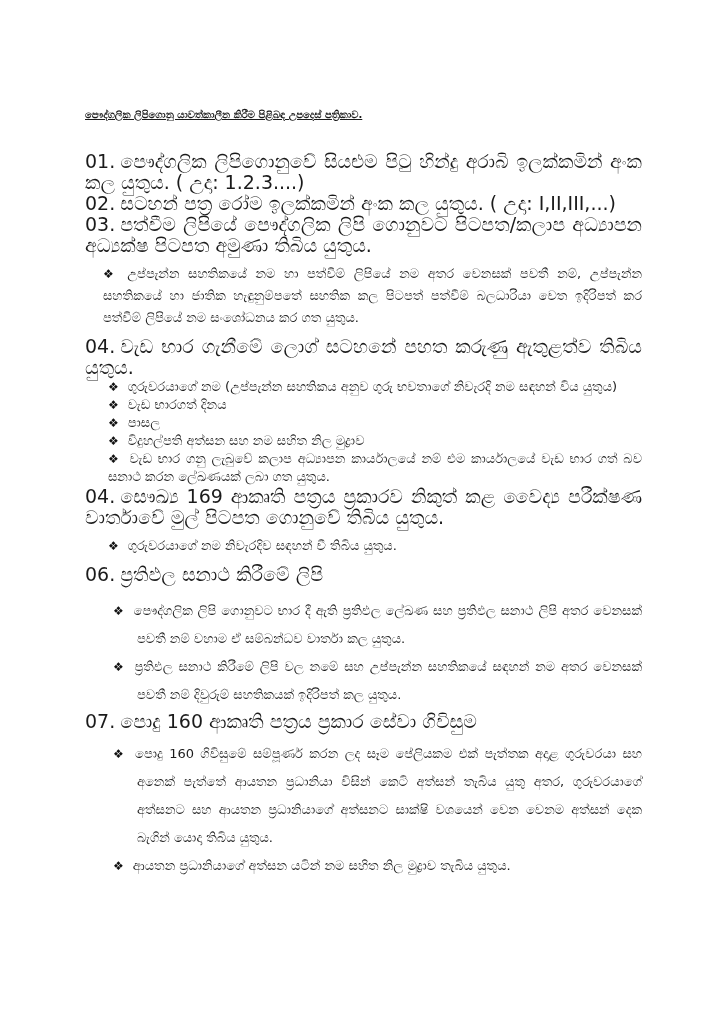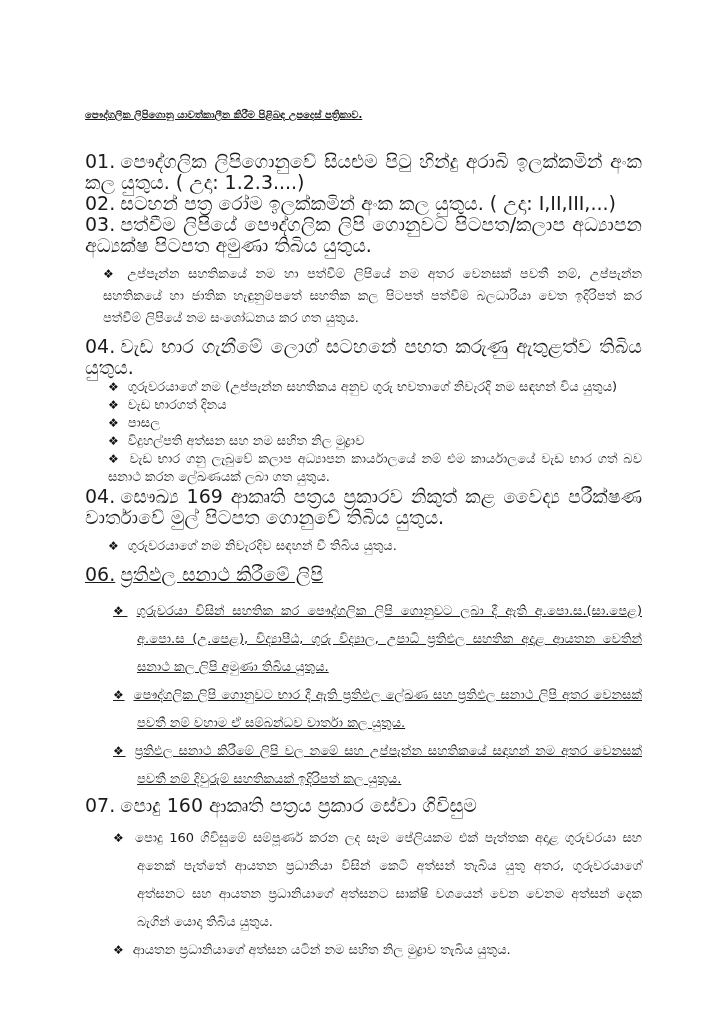--- a/index.html
+++ b/index.html
@@ -48,21 +48,21 @@
   .sec05 { margin-top: 0px; }
   .sec05 .bullets { margin-top: 4px; }
   .sec05 .bullet { margin-left: 23px; line-height: 27px; }
   
   .bullet.loose {
     margin-left: 28px;
     padding-left: 24px;
     text-indent: -24px;
     line-height: 28px;
   }
-  .sec06 { margin-top: 4px; text-decoration: underline; }
+  .sec06 { margin-top: 4px; }
   .sec06 .bullets { margin-top: 12px; }
   .sec07 { margin-top: 2px; }
   .sec07 .bullets { margin-top: 8px; }
   .mt5  { margin-top: 7px; }
 </style>
 </head>
 <body>
 
 <div class="page">
 
@@ -95,21 +95,20 @@
   <div class="item sec05">
     <p class="itext"><span class="num">04.</span><span>සෞඛ්‍ය 169 ආකෘති පත්‍රය ප්‍රකාරව නිකුත් කළ වෛද්‍ය පරීක්ෂණ වාර්තාවේ මුල් පිටපත ගොනුවේ තිබිය යුතුය.</span></p>
     <div class="bullets">
       <p class="bullet"><span class="glyph">❖</span><span class="btext">ගුරුවරයාගේ නම නිවැරදිව සඳහන් වී තිබිය යුතුය.</span></p>
     </div>
   </div>
 
   <div class="item sec06">
     <p class="itext"><span class="num">06.</span><span>ප්‍රතිඵල සනාථ කිරීමේ ලිපි</span></p>
     <div class="bullets">
-      <p class="bullet loose"><span class="glyph">❖</span><span class="btext">ගුරුවරයා විසින් සහතික කර පෞද්ගලික ලිපි ගොනුවට ලබා දී ඇති අ.පො.ස.(සා.පෙළ) අ.පො.ස (උ.පෙළ), විද්‍යාපීඨ, ගුරු විද්‍යාල, උපාධි ප්‍රතිඵල සහතික අදාළ ආයතන වෙතින් සනාථ කල ලිපි අමුණා තිබිය යුතුය.</span></p>
       <p class="bullet loose"><span class="glyph">❖</span><span class="btext">පෞද්ගලික ලිපි ගොනුවට භාර දී ඇති ප්‍රතිඵල ලේඛණ සහ ප්‍රතිඵල සනාථ ලිපි අතර වෙනසක් පවතී නම් වහාම ඒ සම්බන්ධව වාර්තා කල යුතුය.</span></p>
       <p class="bullet loose"><span class="glyph">❖</span><span class="btext">ප්‍රතිඵල සනාථ කිරීමේ ලිපි වල නමේ සහ උප්පැන්න සහතිකයේ සඳහන් නම අතර වෙනසක් පවතී නම් දිවුරුම් සහතිකයක් ඉදිරිපත් කල යුතුය.</span></p>
     </div>
   </div>
 
   <div class="item sec07">
     <p class="itext"><span class="num">07.</span><span>පොදු 160 ආකෘති පත්‍රය ප්‍රකාර සේවා ගිවිසුම</span></p>
     <div class="bullets">
       <p class="bullet loose"><span class="glyph">❖</span><span class="btext">පොදු 160 ගිවිසුමේ සම්පූර්ණ කරන ලද සෑම පේලියකම එක් පැත්තක අදාළ ගුරුවරයා සහ අනෙක් පැත්තේ ආයතන ප්‍රධානියා විසින් කෙටි අත්සන් තැබිය යුතු අතර, ගුරුවරයාගේ අත්සනට සහ ආයතන ප්‍රධානියාගේ අත්සනට සාක්ෂි වශයෙන් වෙන වෙනම අත්සන් දෙක බැගින් යොදා තිබිය යුතුය.</span></p>
       <p class="bullet loose"><span class="glyph">❖</span><span class="btext">ආයතන ප්‍රධානියාගේ අත්සන යටින් නම සහිත නිල මුද්‍රාව තැබිය යුතුය.</span></p>

